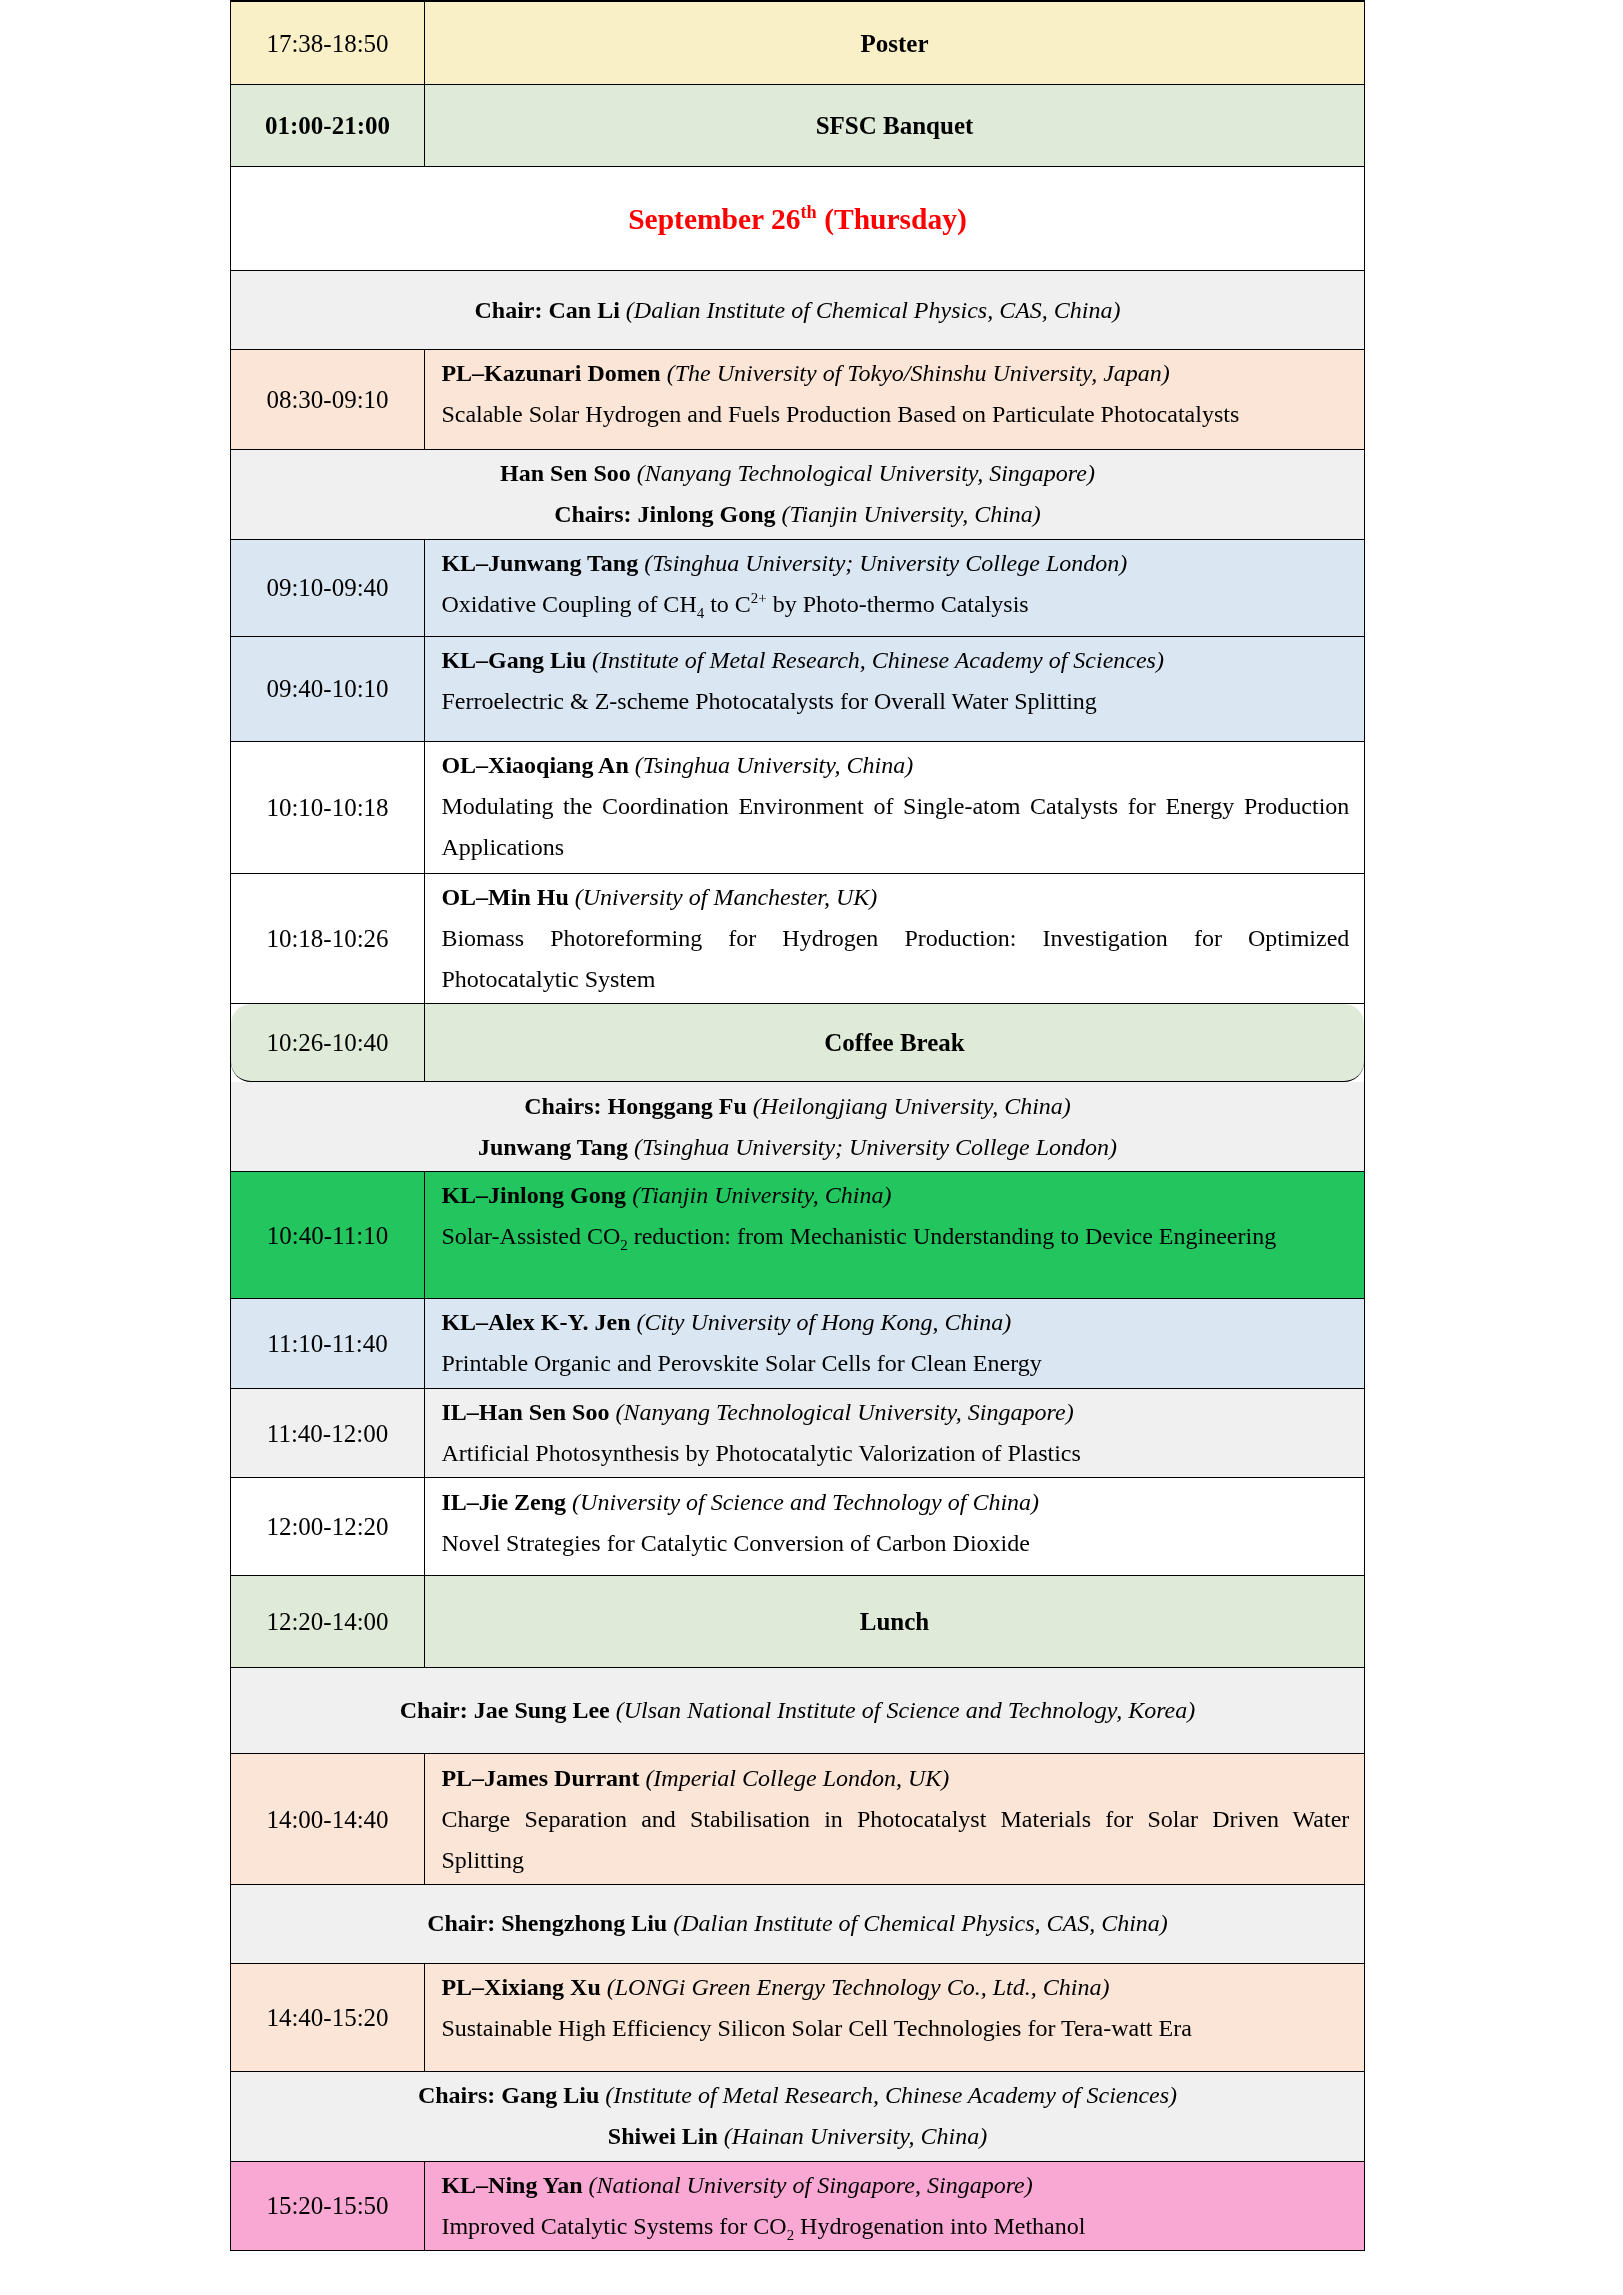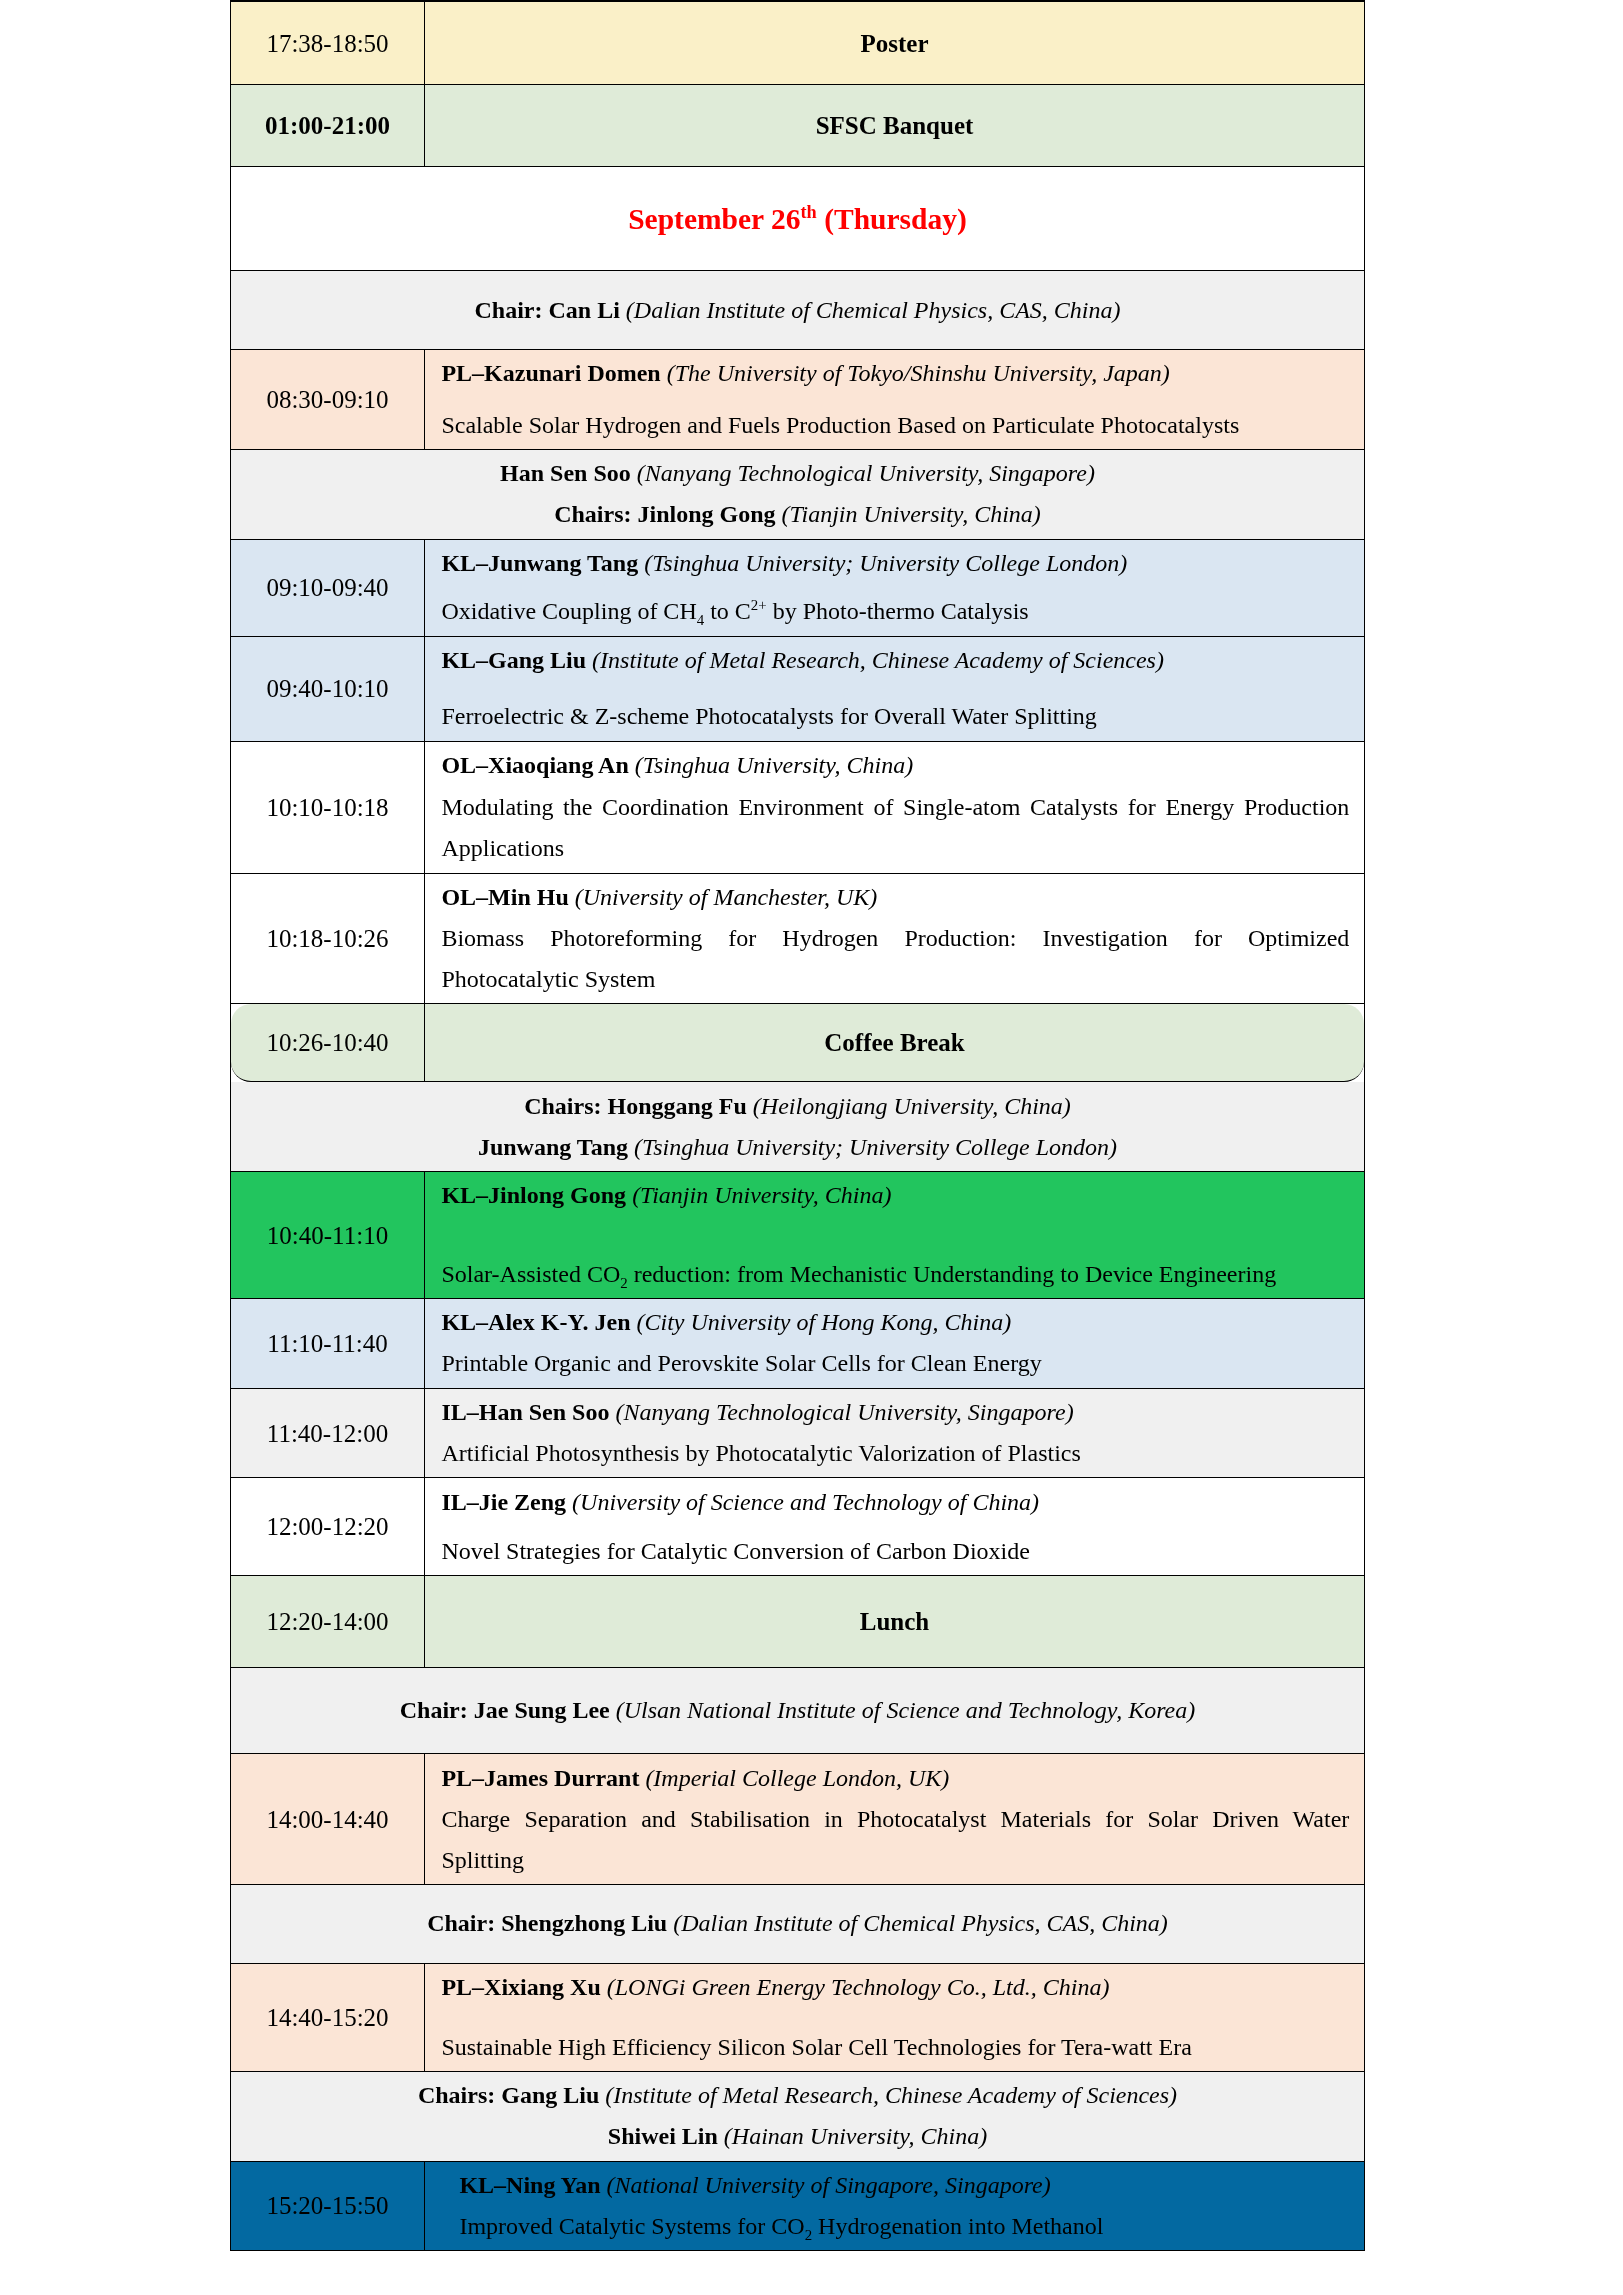--- a/index.html
+++ b/index.html
@@ -41,21 +41,21 @@
     justify-content: center;
     box-sizing: border-box;
     padding: 3.3px 4.9px;
   }
   .time-label { font-size: 25px; line-height: 41px; white-space: nowrap; }
   .time-label.bold { font-weight: bold; }
   .content-cell {
     flex: 1 1 auto;
     display: flex;
     flex-direction: column;
-    justify-content: space-between;
+    justify-content: flex-start;
     box-sizing: border-box;
     padding: 3.3px 14.7px 3.3px 16.4px;
     min-width: 0;
   }
   .content-cell.center {
     align-items: center;
     justify-content: center;
     padding: 3.3px 8.2px;
   }
   .banner-label { font-weight: bold; font-size: 25px; line-height: 41px; text-align: center; }
@@ -255,21 +255,21 @@
           <p class="speaker-line"><span class="speaker-name">PL–Xixiang Xu</span> <span class="speaker-affiliation">(LONGi Green Energy Technology Co., Ltd., China)</span></p>
           <p class="talk-title"><span>Sustainable High Efficiency Silicon Solar Cell Technologies for Tera-watt Era</span></p>
         </div>
       </div>
       <div class="row" style="min-height: 82px; background: rgb(240, 240, 240);">
         <div class="chair-cell">
           <p class="chair-line"><span class="chair-name">Chairs: Gang Liu</span> <span class="chair-affiliation">(Institute of Metal Research, Chinese Academy of Sciences)</span></p>
           <p class="chair-line"><span class="chair-name">Shiwei Lin</span> <span class="chair-affiliation">(Hainan University, China)</span></p>
         </div>
       </div>
-      <div class="row" style="min-height: 83px; background: #0369a1; gap: 18px;">
+      <div class="row" style="min-height: 83px; background: #f9a8d4;">
         <div class="time-cell">
           <span class="time-label">15:20-15:50</span>
         </div>
         <div class="content-cell">
           <p class="speaker-line"><span class="speaker-name">KL–Ning Yan</span> <span class="speaker-affiliation">(National University of Singapore, Singapore)</span></p>
           <p class="talk-title"><span>Improved Catalytic Systems for CO</span><sub>2</sub><span> Hydrogenation into Methanol</span></p>
         </div>
       </div>
     </div>
 </div>

